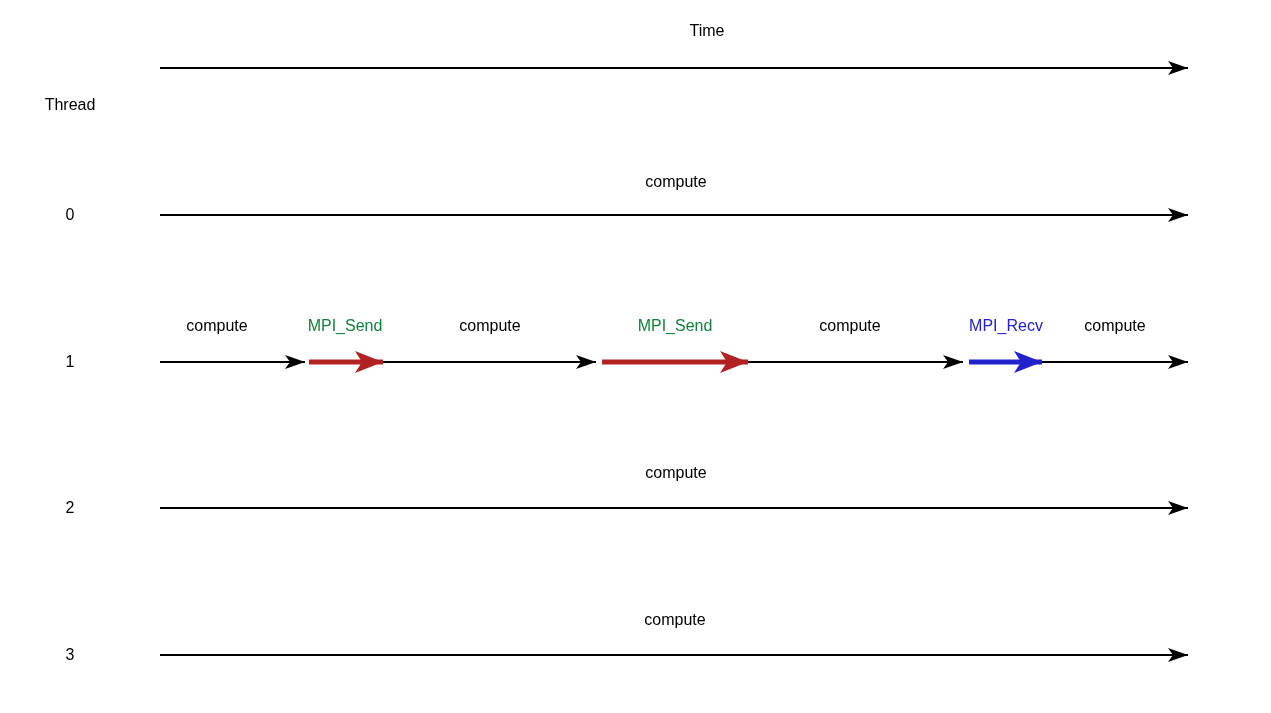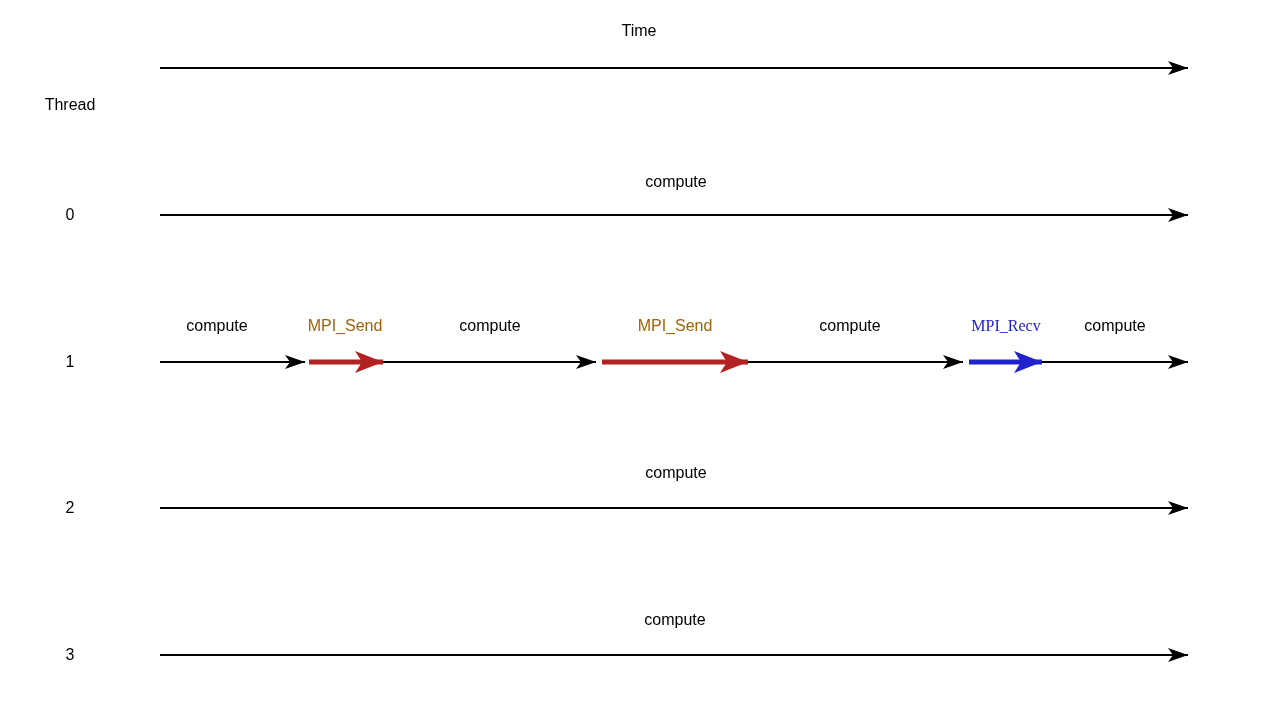--- a/index.html
+++ b/index.html
@@ -21,22 +21,22 @@
     top: 0;
   }
   .lbl {
     position: absolute;
     transform: translate(-50%, -50%);
     font-size: 16px;
     line-height: 1;
     color: #000000;
     white-space: nowrap;
   }
-  .lbl.red  { color: #a16207; }
-  .lbl.blue { color: #2222CC; font-family: Liberation Serif, serif; }
+  .lbl.red  { color: #15803d; }
+  .lbl.blue { color: #2222CC; }
 </style>
 </head>
 <body>
 
 <div class="canvas">
 
   <svg class="layer" width="1271" height="713" viewBox="0 0 1271 713">
     <defs>
       <marker id="head-black" markerUnits="userSpaceOnUse" markerWidth="22" markerHeight="16" refX="21" refY="8" orient="auto">
         <path d="M1,1 L21,8 L1,15 L6,8 Z" fill="#000000"></path>
@@ -59,21 +59,21 @@
     <line x1="602" y1="362" x2="748" y2="362" stroke="#B22222" stroke-width="5" marker-end="url(#head-red)"></line>
     <line x1="748" y1="362" x2="963" y2="362" stroke="#000000" stroke-width="2" marker-end="url(#head-black)"></line>
     <line x1="969" y1="362" x2="1042" y2="362" stroke="#2222CC" stroke-width="5" marker-end="url(#head-blue)"></line>
     <line x1="1042" y1="362" x2="1188" y2="362" stroke="#000000" stroke-width="2" marker-end="url(#head-black)"></line>
 
     <line x1="160" y1="508" x2="1188" y2="508" stroke="#000000" stroke-width="2" marker-end="url(#head-black)"></line>
 
     <line x1="160" y1="655" x2="1188" y2="655" stroke="#000000" stroke-width="2" marker-end="url(#head-black)"></line>
   </svg>
 
-  <div class="lbl" style="left:639px; top:31px;">Time</div>
+  <div class="lbl" style="left:707px; top:31px;">Time</div>
   <div class="lbl" style="left:70px; top:105px;text-align:right;">Thread</div>
 
   <div class="lbl" style="left:70px; top:215px;">0</div>
   <div class="lbl" style="left:70px; top:362px;">1</div>
   <div class="lbl" style="left:70px; top:508px;">2</div>
   <div class="lbl" style="left:70px; top:655px;">3</div>
 
   <div class="lbl" style="left:676px; top:182px;">compute</div>
 
   <div class="lbl" style="left:217px; top:326px;">compute</div>

